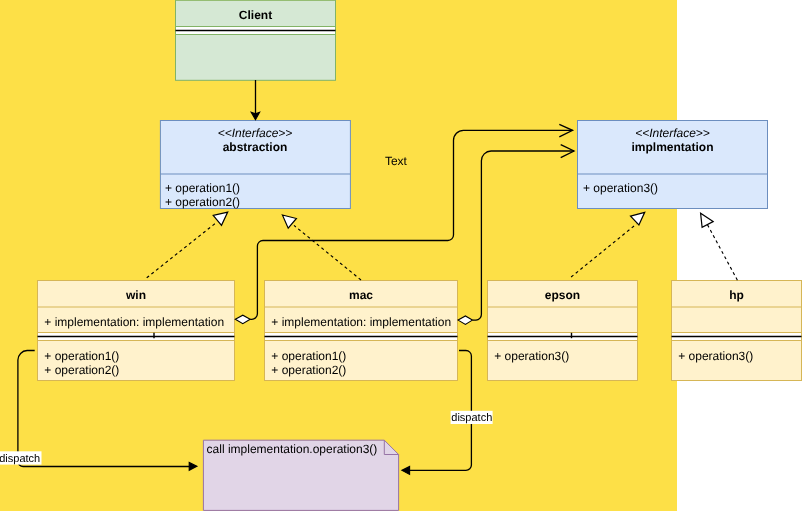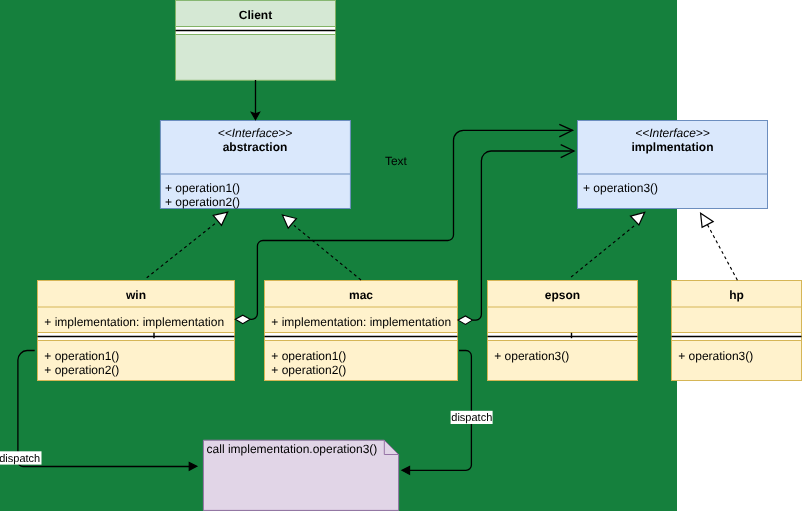--- a/index.html
+++ b/index.html
@@ -2,21 +2,21 @@
 <html><head>
 <meta charset="utf-8">
 <title>UML Class Diagram</title>
 <style>
   html,body{margin:0;padding:0;background:#ffffff;}
   
   *{-webkit-font-smoothing:antialiased;-moz-osx-font-smoothing:grayscale;}
   #canvas{will-change:transform;}
   body{width:803px;height:511px;overflow:hidden;
        font-family:"Liberation Sans", sans-serif;}
-  #canvas{position:relative;width:677px;height:511px;background:#15803d;}
+  #canvas{position:relative;width:677px;height:511px;background:#fde047;}
   svg.diagram{position:absolute;left:0;top:0;width:803px;height:511px;
               shape-rendering:geometricPrecision;
               -webkit-font-smoothing:antialiased;text-rendering:geometricPrecision;}
   text{font-family:"Liberation Sans", sans-serif;}
   .t-title{font-weight:bold;font-size:12px;fill:#000000;text-anchor:middle;}
   .t-stereo{font-style:italic;font-size:12px;fill:#000000;text-anchor:middle;}
   .t-member{font-size:12px;fill:#000000;}
   .t-label{font-size:12px;fill:#000000;}
   .t-elabel{font-size:11px;fill:#000000;}
   .t-note{font-size:12px;fill:#000000;}

